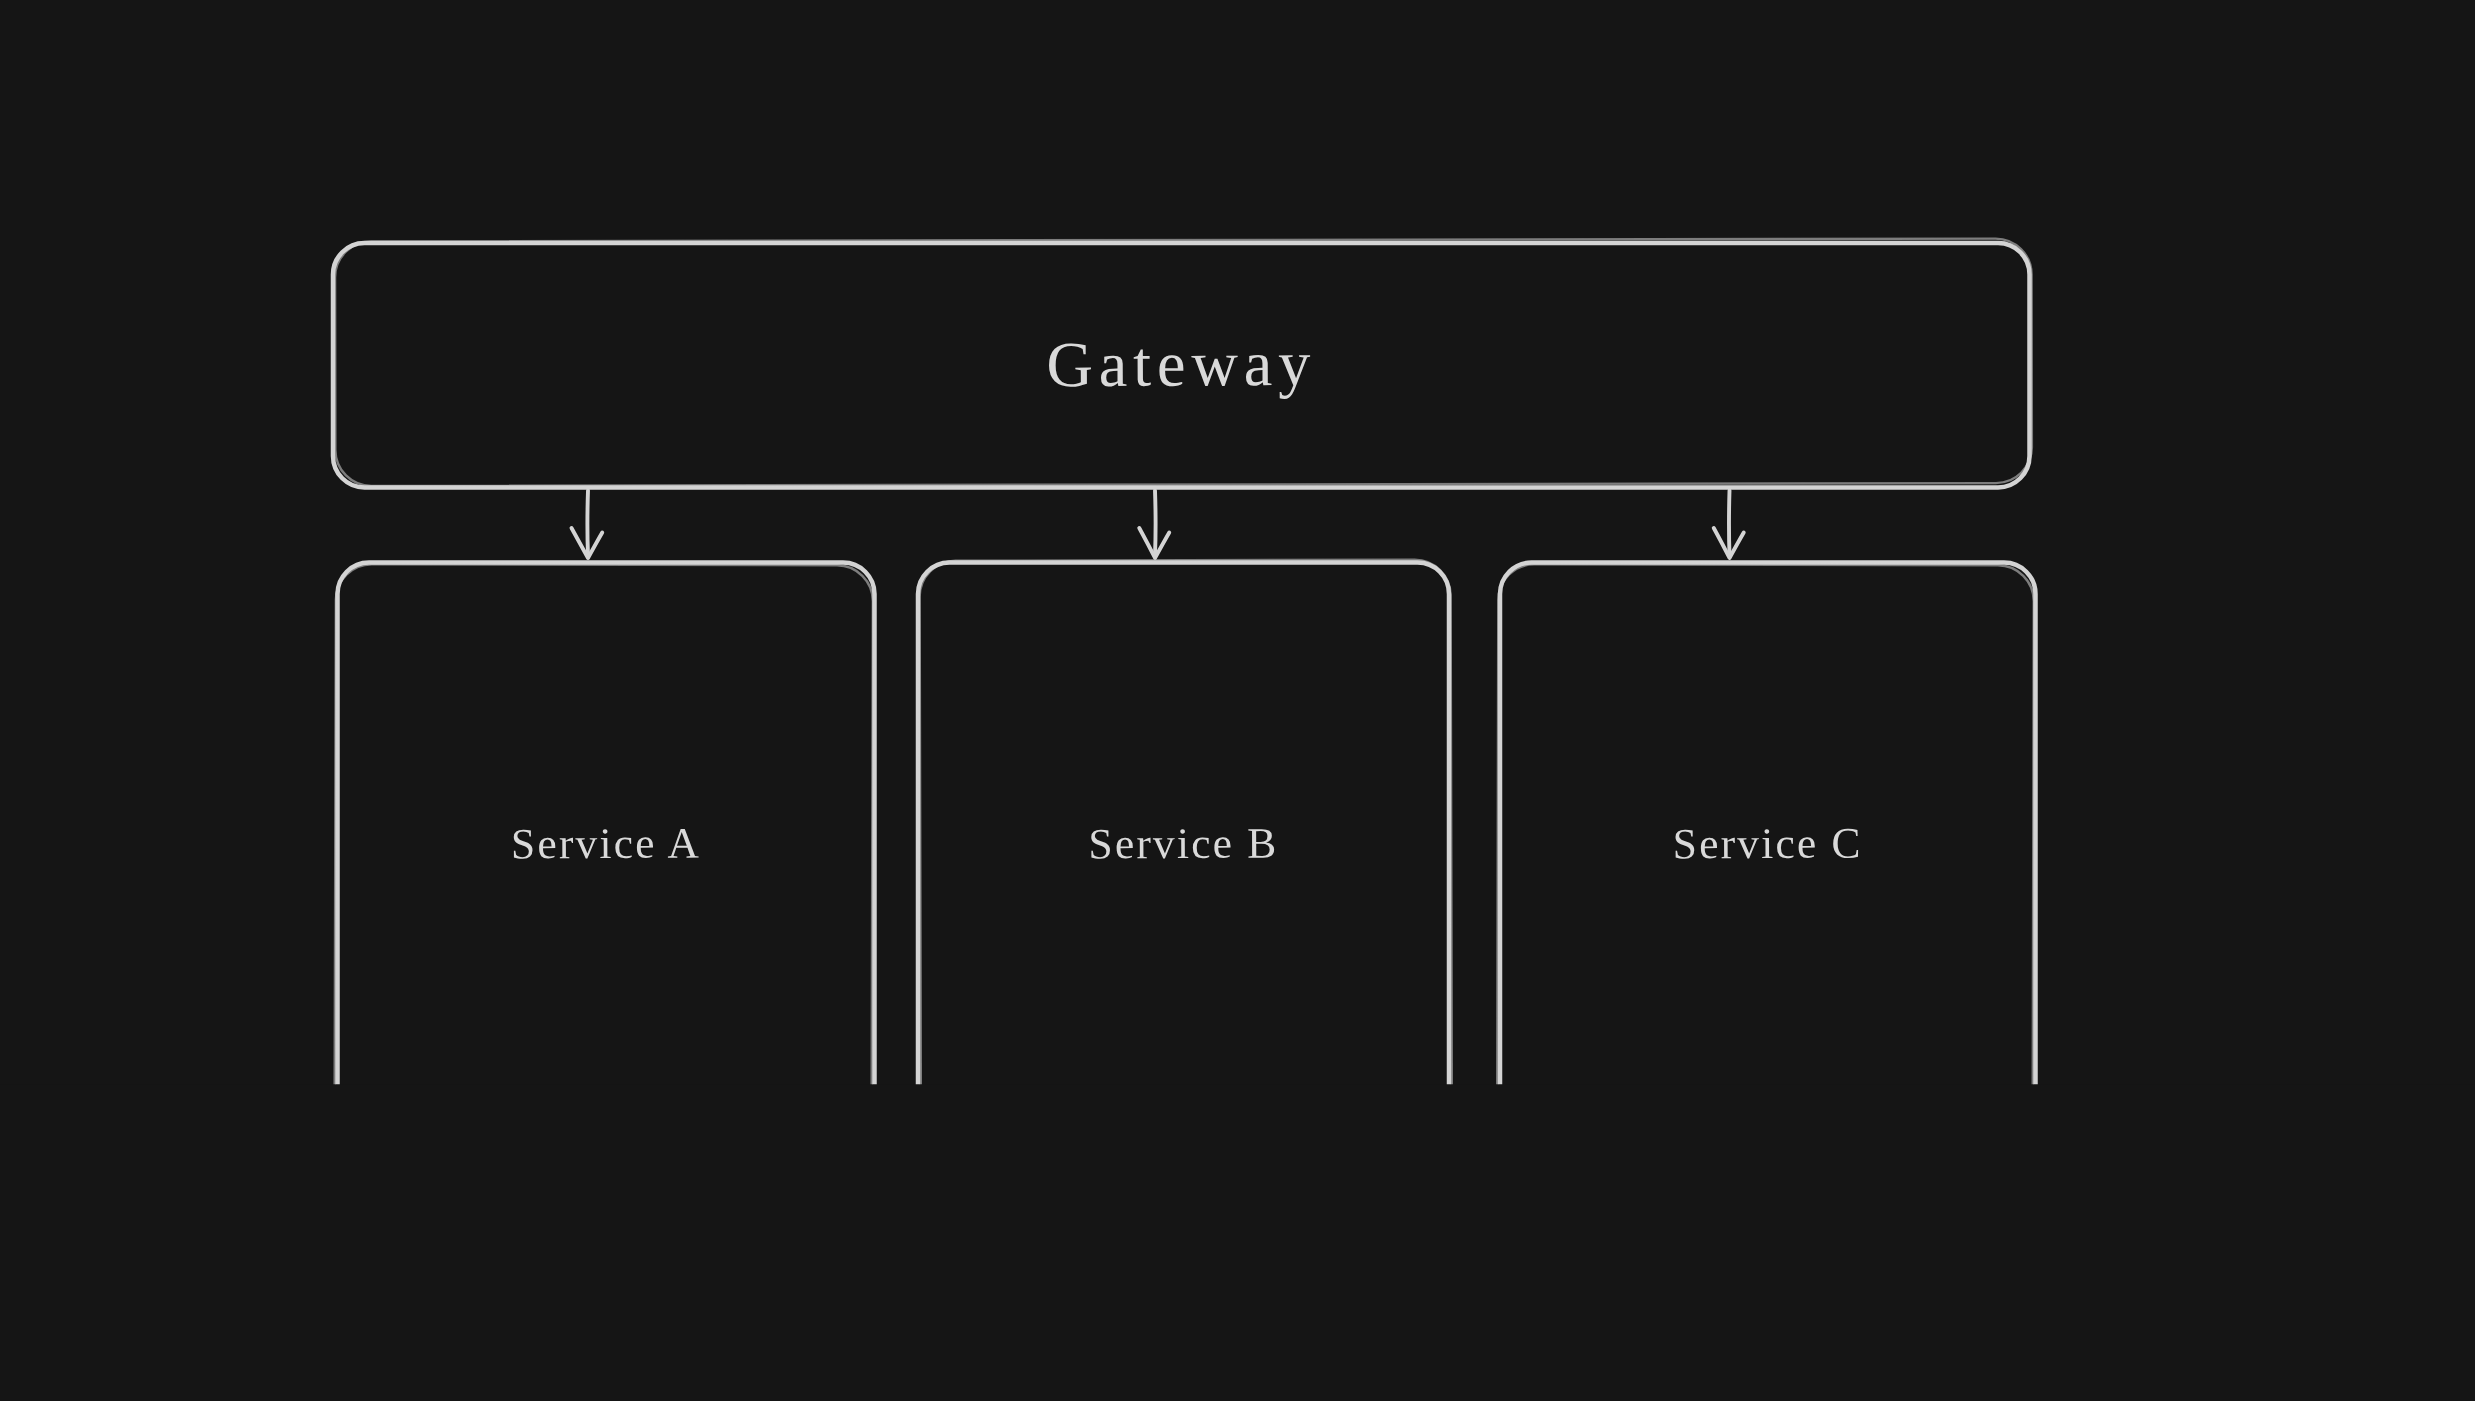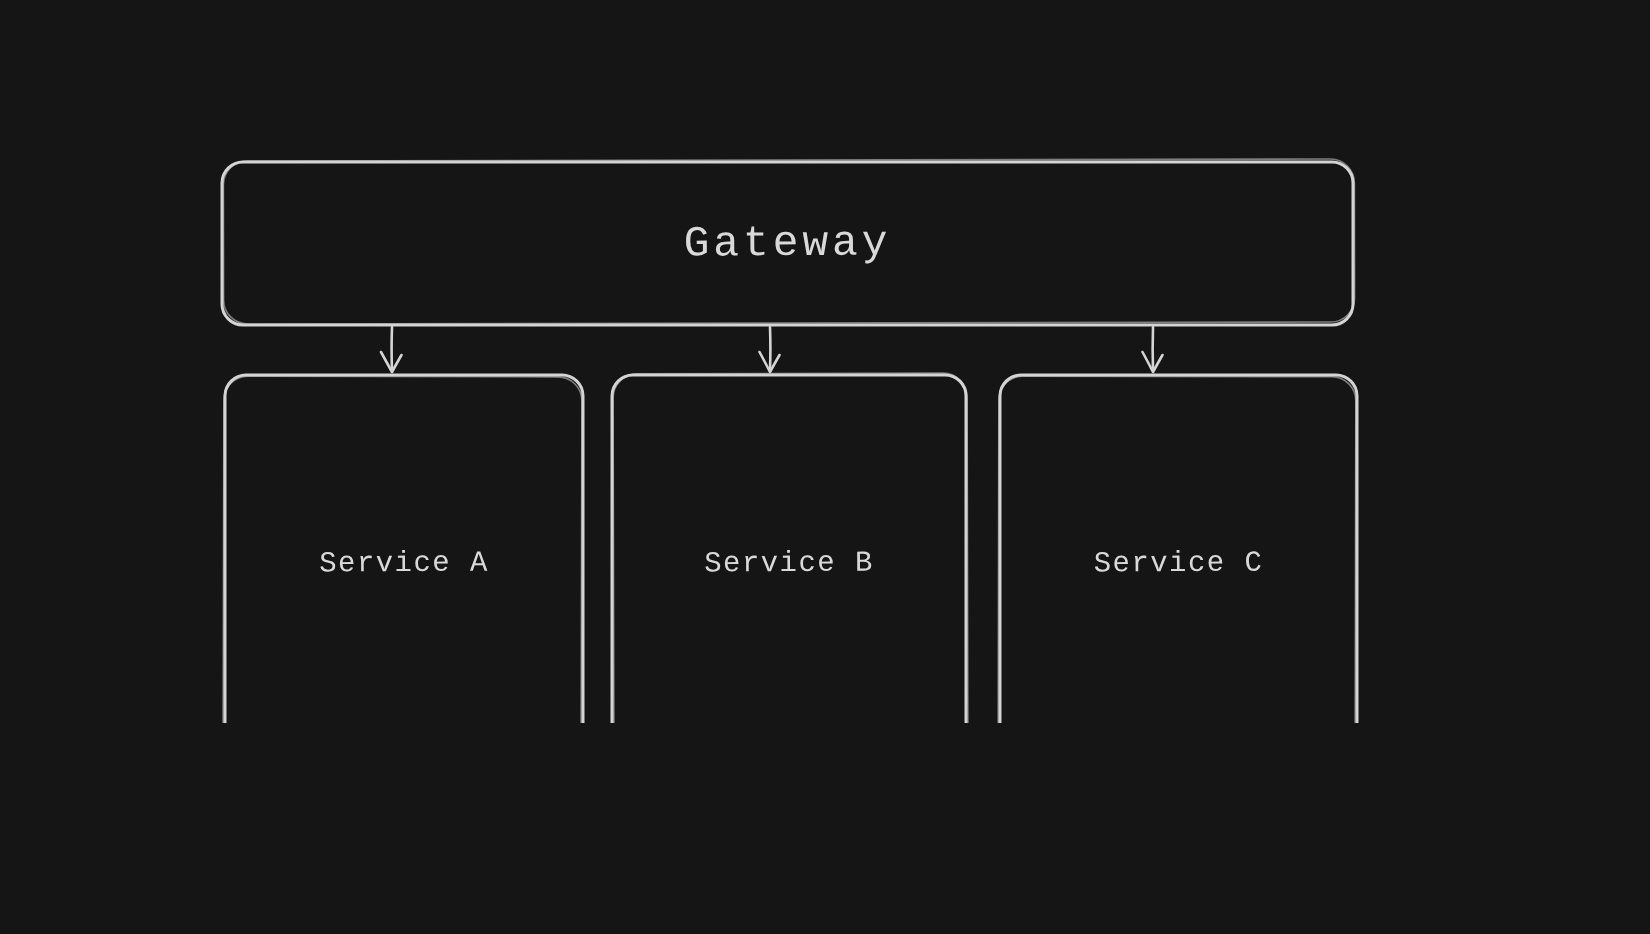--- a/index.html
+++ b/index.html
@@ -6,21 +6,21 @@
     --bg:#151515;
     --stroke:#d4d4d4;
     --text:#d9d9d9;
   }
   html,body{margin:0;padding:0;background:var(--bg);}
   .stage{
     position:relative;
     width:1650px;height:723px;
     background:var(--bg);
     overflow:hidden;
-    font-family:Liberation Mono, monospace;
+    font-family:Liberation Serif, serif;
   }
   svg{position:absolute;left:0;top:0;}
   .sk{
     fill:none;
     stroke:var(--stroke);
     stroke-width:3;
     stroke-linecap:round;
     stroke-linejoin:round;
   }
   .sk-ghost{

